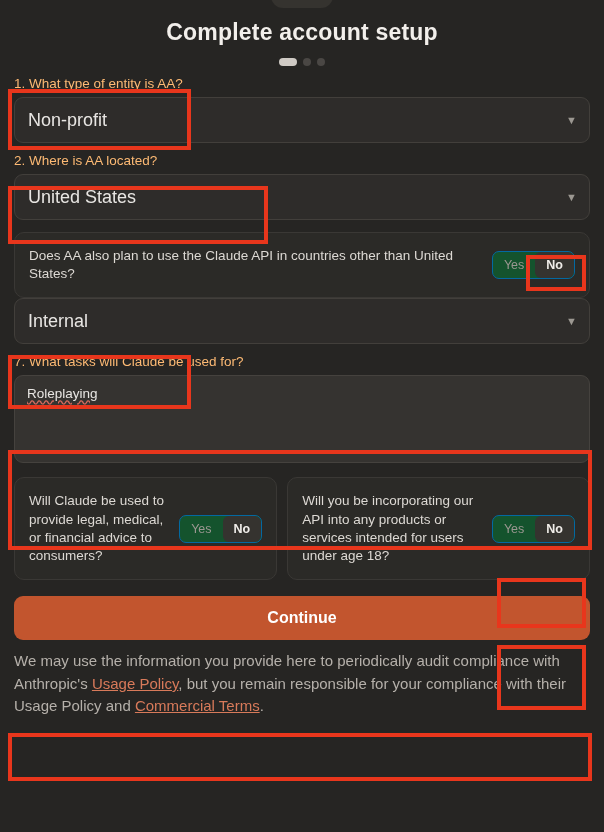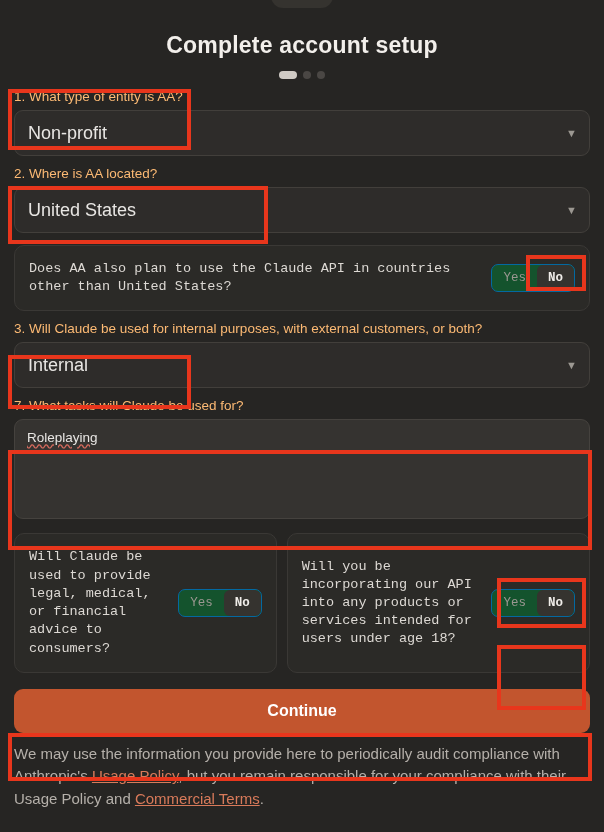--- a/index.html
+++ b/index.html
@@ -26,21 +26,21 @@
     width: 62px; height: 18px;
     background: #35332f;
     border-radius: 0 0 12px 12px;
   }
 
   .title {
     text-align: center;
     font-size: 23px;
     font-weight: bold;
     letter-spacing: .2px;
-    padding-top: 32px;
+    padding-top: 19px;
     color: #f2efeb;
   }
 
   .dots {
     display: flex;
     justify-content: center;
     gap: 6px;
     margin-top: 12px;
     margin-bottom: 10px;
   }
@@ -80,21 +80,20 @@
   }
 
   .panel {
     background: #2b2a27;
     border: 1px solid #3a3835;
     border-radius: 10px;
     padding: 14px 14px;
     display: flex;
     align-items: center;
     gap: 10px;
-    font-family: Liberation Mono, monospace;
   }
   .panel .ptext {
     flex: 1;
     font-size: 13.5px;
     line-height: 1.35;
     color: #ddd9d4;
   }
   .toggle {
     display: flex;
     align-items: flex-start;
@@ -112,21 +111,21 @@
   }
   .toggle .opt.active {
     background: #35332f;
     color: #f0ede9;
     border-radius: 6px;
     font-weight: bold;
   }
 
   .textarea {
     width: 100%;
-    height: 100px;
+    height: 88px;
     background: #353330;
     border: 1px solid #45423e;
     border-radius: 9px;
     color: #e8e6e3;
     font-size: 13.5px;
     font-family: "Liberation Sans", sans-serif;
     padding: 10px 12px;
     resize: none;
     outline: none;
   }
@@ -191,21 +190,20 @@
   </div>
 
   <div class="panel" style="margin-top:12px;">
     <div class="ptext">Does AA also plan to use the Claude API in countries other than United States?</div>
     <div class="toggle">
       <div class="opt">Yes</div>
       <div class="opt active">No</div>
     </div>
   </div>
 
-  <div class="q-label">3. Will Claude be used for internal purposes, with external customers, or both?</div>
   <div class="select-wrap">
     <select class="dropdown">
       <option>Internal</option>
     </select>
     <span class="chev">▼</span>
   </div>
 
   <div class="q-label">7. What tasks will Claude be used for?</div>
   <div class="textarea"><span class="ta-value">Roleplaying</span></div>
 

